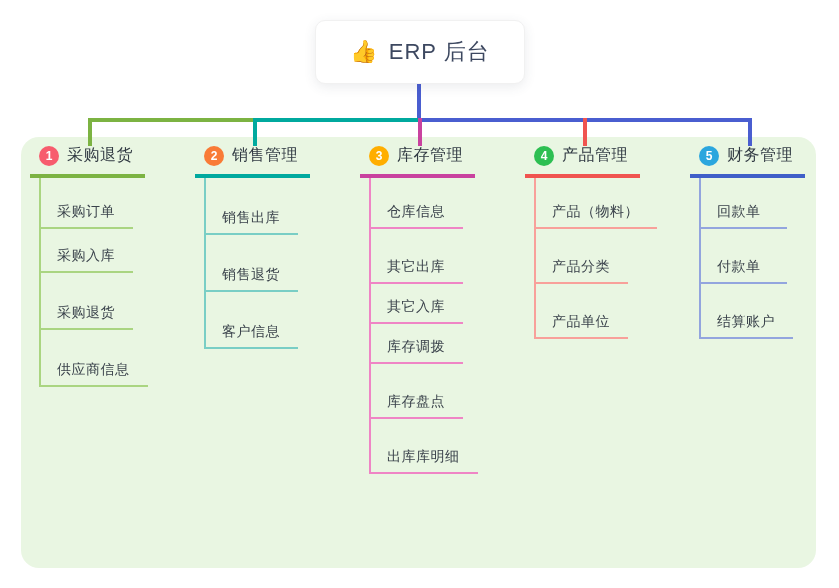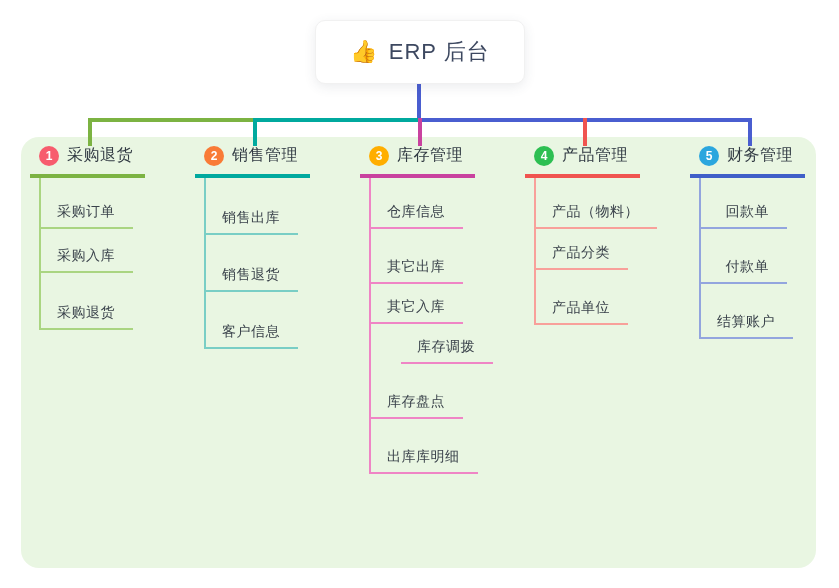--- a/index.html
+++ b/index.html
@@ -55,21 +55,20 @@
   }
   .branch-item{
     display:flex;align-items:flex-end;cursor:pointer;
   }
   .branch-item span{
     display:inline-block;white-space:nowrap;
     font-size:14px;color:#3a424b;
     padding:0 18px 6px 16px;min-width:52px;
     border-bottom:2px solid #3b82f6;
     letter-spacing:0.5px;
-    text-align:right;
   }
 </style>
 </head>
 <body style="background: rgb(255, 255, 255);">
 
 <div class="stage">
 
   <div class="panel" style="background: rgb(233, 246, 226);"></div>
 
   <div class="root-box">
@@ -95,20 +94,23 @@
       <div class="branch-items" style="border-left-color: rgb(170, 213, 129);">
         <div class="branch-item" style="height: 51px;">
           <span style="border-bottom-color: rgb(170, 213, 129);">采购订单</span>
         </div>
         <div class="branch-item" style="height: 44px;">
           <span style="border-bottom-color: rgb(170, 213, 129);">采购入库</span>
         </div>
         <div class="branch-item" style="height: 57px;">
           <span style="border-bottom-color: rgb(170, 213, 129);">采购退货</span>
         </div>
+        <div class="branch-item" style="height: 57px;">
+          <span style="border-bottom-color: rgb(170, 213, 129);">供应商信息</span>
+        </div>
       </div>
     </div>
     <div class="branch" style="left: 195px; top: 144px;">
       <div class="branch-header" style="border-bottom-color: rgb(0, 169, 158);">
         <span class="badge" style="background: rgb(249, 123, 54);">2</span>
         <span class="branch-label">销售管理</span>
       </div>
       <div class="branch-items" style="border-left-color: rgb(121, 206, 197);">
         <div class="branch-item" style="height: 57px;">
           <span style="border-bottom-color: rgb(121, 206, 197);">销售出库</span>
@@ -129,41 +131,41 @@
       <div class="branch-items" style="border-left-color: rgb(239, 133, 197);">
         <div class="branch-item" style="height: 51px;">
           <span style="border-bottom-color: rgb(239, 133, 197);">仓库信息</span>
         </div>
         <div class="branch-item" style="height: 55px;">
           <span style="border-bottom-color: rgb(239, 133, 197);">其它出库</span>
         </div>
         <div class="branch-item" style="height: 40px;">
           <span style="border-bottom-color: rgb(239, 133, 197);">其它入库</span>
         </div>
-        <div class="branch-item" style="height: 40px; margin-left: 30px;">
+        <div class="branch-item" style="height: 40px;">
           <span style="border-bottom-color: rgb(239, 133, 197);">库存调拨</span>
         </div>
         <div class="branch-item" style="height: 55px;">
           <span style="border-bottom-color: rgb(239, 133, 197);">库存盘点</span>
         </div>
         <div class="branch-item" style="height: 55px;">
           <span style="border-bottom-color: rgb(239, 133, 197);">出库库明细</span>
         </div>
       </div>
     </div>
     <div class="branch" style="left: 525px; top: 144px;">
       <div class="branch-header" style="border-bottom-color: rgb(240, 84, 80);">
         <span class="badge" style="background: rgb(45, 191, 82);">4</span>
         <span class="branch-label">产品管理</span>
       </div>
       <div class="branch-items" style="border-left-color: rgb(248, 160, 154);">
         <div class="branch-item" style="height: 51px;">
           <span style="border-bottom-color: rgb(248, 160, 154);">产品（物料）</span>
         </div>
-        <div class="branch-item" style="height: 41px;">
+        <div class="branch-item" style="height: 55px;">
           <span style="border-bottom-color: rgb(248, 160, 154);">产品分类</span>
         </div>
         <div class="branch-item" style="height: 55px;">
           <span style="border-bottom-color: rgb(248, 160, 154);">产品单位</span>
         </div>
       </div>
     </div>
     <div class="branch" style="left: 690px; top: 144px;">
       <div class="branch-header" style="border-bottom-color: rgb(63, 95, 200);">
         <span class="badge" style="background: rgb(43, 166, 222);">5</span>

